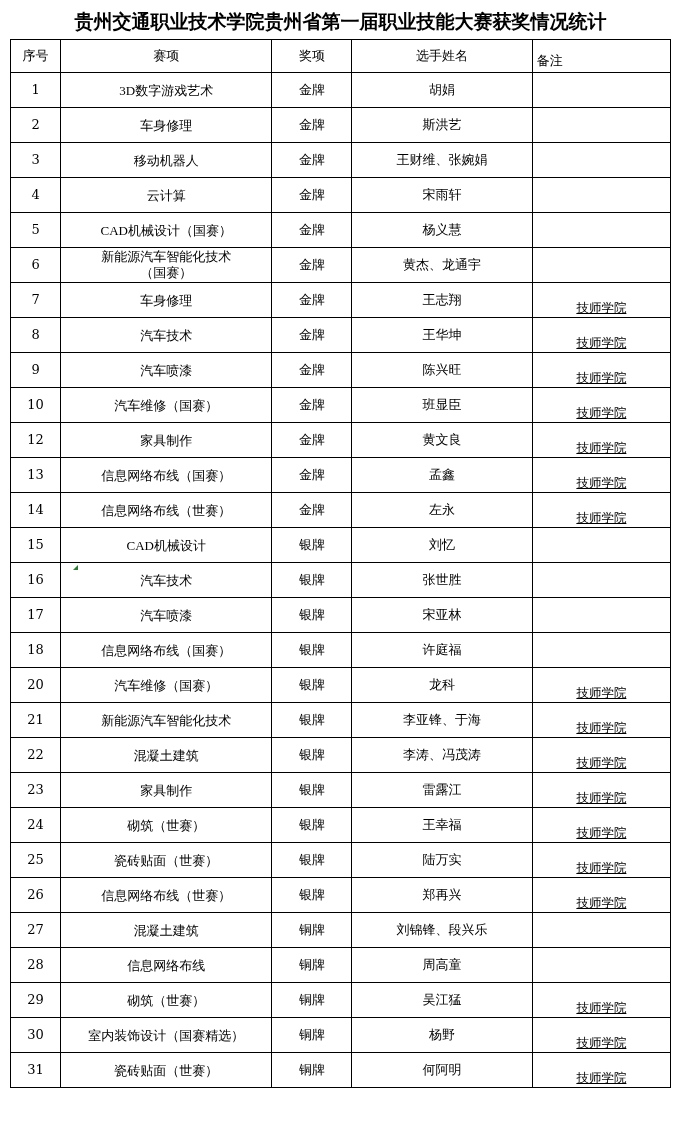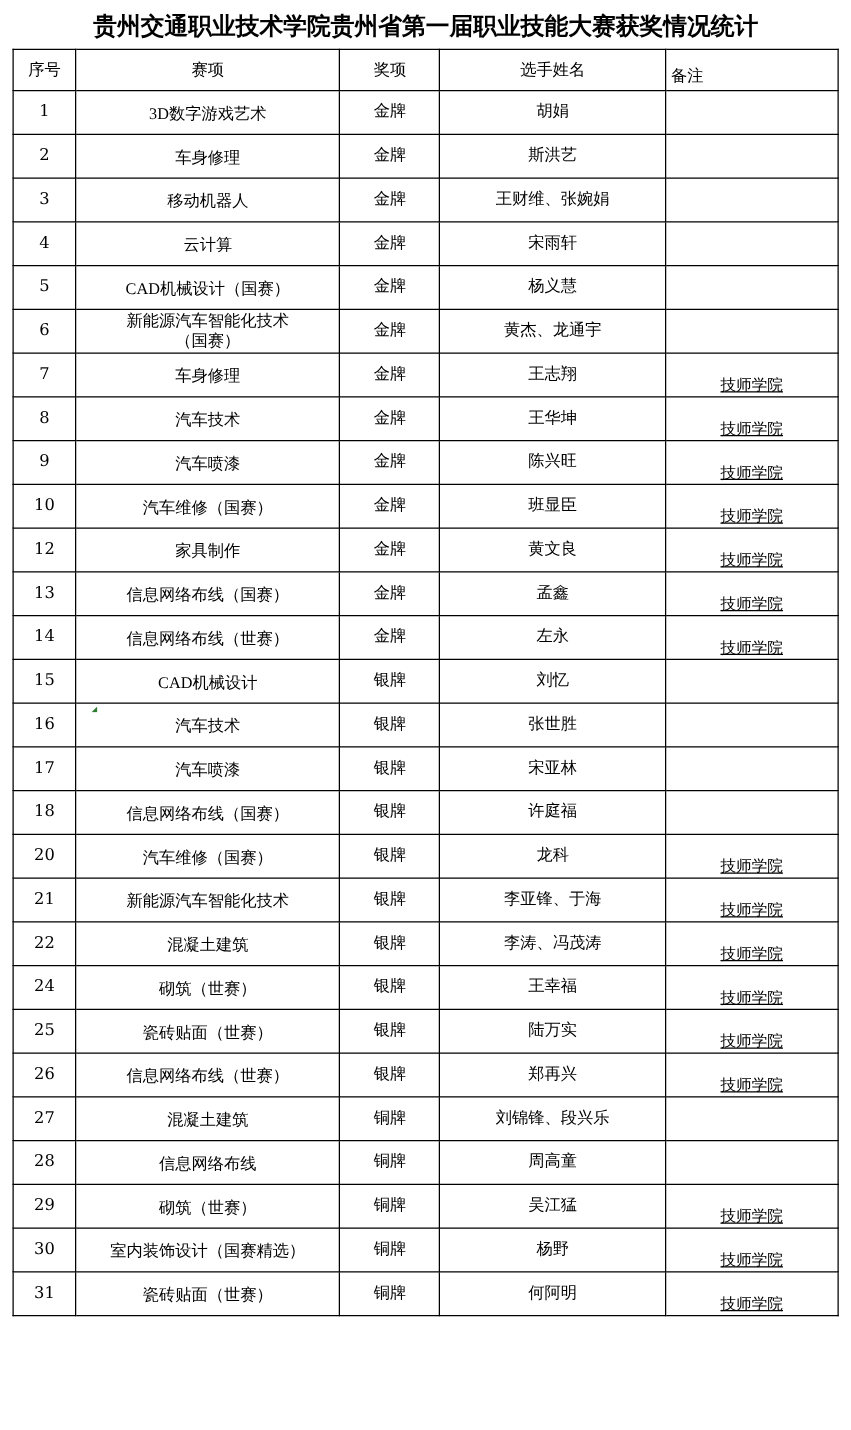--- a/index.html
+++ b/index.html
@@ -253,20 +253,27 @@
           <td class="remark-cell">技师学院</td>
         </tr>
         <tr>
           <td>22</td>
           <td class="event-cell">混凝土建筑</td>
           <td>银牌</td>
           <td>李涛、冯茂涛</td>
           <td class="remark-cell">技师学院</td>
         </tr>
         <tr>
+          <td>23</td>
+          <td class="event-cell">家具制作</td>
+          <td>银牌</td>
+          <td>雷露江</td>
+          <td class="remark-cell">技师学院</td>
+        </tr>
+        <tr>
           <td>24</td>
           <td class="event-cell">砌筑（世赛）</td>
           <td>银牌</td>
           <td>王幸福</td>
           <td class="remark-cell">技师学院</td>
         </tr>
         <tr>
           <td>25</td>
           <td class="event-cell">瓷砖贴面（世赛）</td>
           <td>银牌</td>

